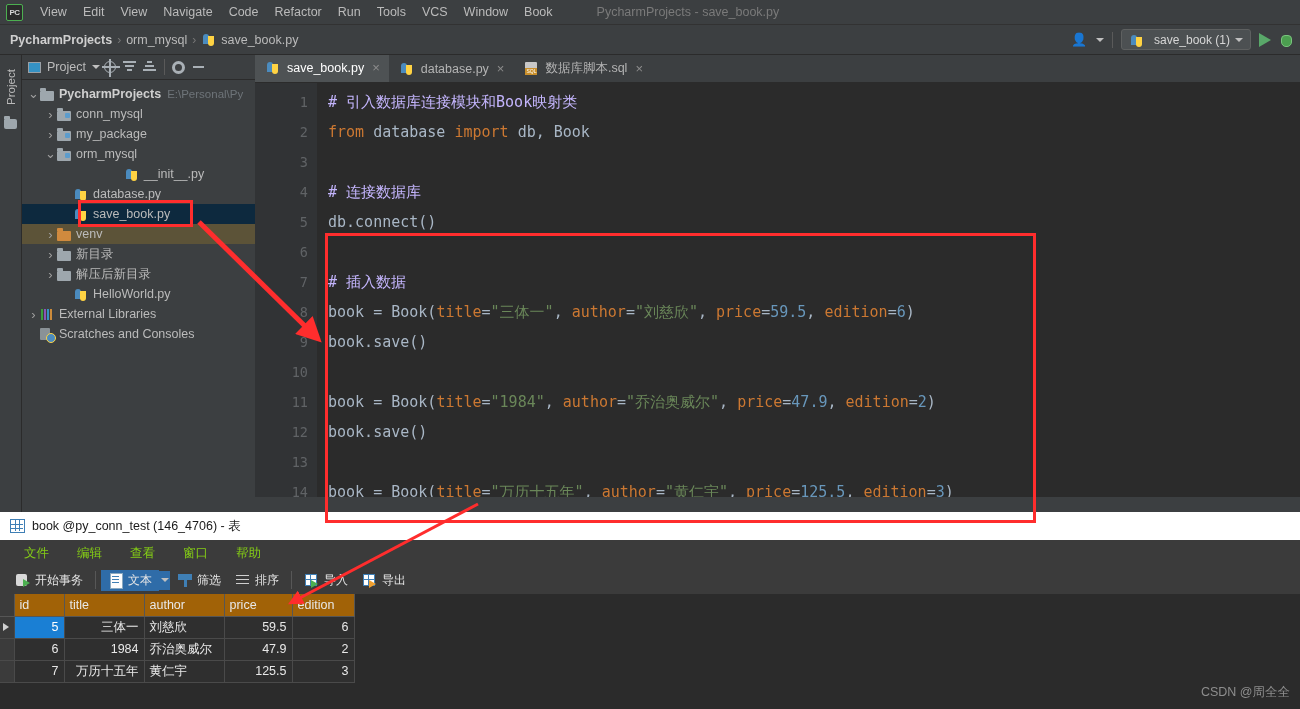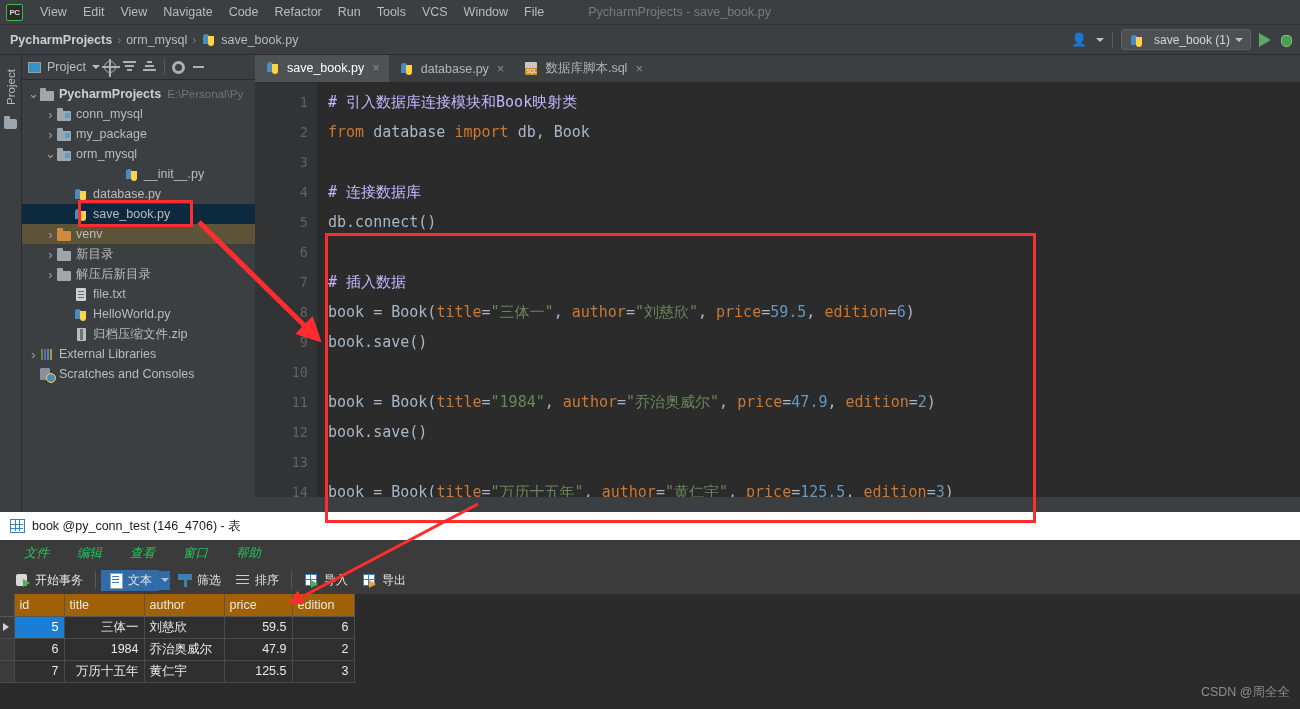--- a/index.html
+++ b/index.html
@@ -144,21 +144,21 @@
 
   
   .navicat{ position:absolute; left:0; top:512px; width:1300px; height:197px; }
   .nv-title{ position:absolute; left:0; top:0; width:1300px; height:28px; background:#ffffff; display:flex; align-items:center; padding-left:10px; gap:7px;}
   .nv-title-text{ color:#1a1a1a; font-size:12.5px; white-space:nowrap;}
   .grid-ic{ width:15px;height:14px; border:1.4px solid #3f7fb5; position:relative; background:#fff;}
   .grid-ic:before{content:"";position:absolute;left:0;top:4px;width:12.2px;height:1px;background:#3f7fb5;box-shadow:0 4px 0 #3f7fb5;}
   .grid-ic:after{content:"";position:absolute;left:4px;top:0;width:1px;height:11.2px;background:#3f7fb5;box-shadow:4px 0 0 #3f7fb5;}
 
   .nv-menu{ position:absolute; left:0; top:28px; width:1300px; height:26px; background:#3b3b3b; display:flex; align-items:center; padding-left:10px;}
-  .nv-menuitem{ color:#22c55e; font-size:12.5px; padding:3px 14px;font-style:italic;}
+  .nv-menuitem{ color:#84cc16; font-size:12.5px; padding:3px 14px;}
   .nv-toolbar{ position:absolute; left:0; top:54px; width:1300px; height:28px; background:#3b3b3b; display:flex; align-items:center; padding-left:8px; gap:0px;}
   .nv-tb{ display:flex; align-items:center; gap:4px; padding:2px 7px; color:#e6e6e6; font-size:12px; white-space:nowrap;}
   .nv-tb.active{ background:#2f6ca8; }
   .nv-sep{ width:1px; height:18px; background:#575757; margin:0 5px;}
   .ic16{width:16px;height:15px;position:relative;flex:0 0 16px;}
   .ic-trans:before{content:"";position:absolute;left:1px;top:1px;width:11px;height:12px;background:#d8d8d8;border-radius:2px;}
   .ic-trans:after{content:"";position:absolute;left:8px;top:6px;border-top:4px solid transparent;border-bottom:4px solid transparent;border-left:7px solid #4caf50;}
   .ic-text:before{content:"";position:absolute;left:2px;top:0px;width:11px;height:14px;background:#fdfdfd;border:1px solid #8aa9c0;}
   .ic-text:after{content:"";position:absolute;left:4px;top:3px;width:7px;height:1.2px;background:#3f7fb5;box-shadow:0 3px 0 #3f7fb5,0 6px 0 #3f7fb5;}
   .ic-filter:before{content:"";position:absolute;left:1px;top:1px;border-left:7px solid #3f7fb5;border-right:7px solid #3f7fb5;border-top:6px solid #3f7fb5;width:0;height:0;}
@@ -211,21 +211,21 @@
           <div class="menuitem">View</div>
           <div class="menuitem">Edit</div>
           <div class="menuitem">View</div>
           <div class="menuitem">Navigate</div>
           <div class="menuitem">Code</div>
           <div class="menuitem">Refactor</div>
           <div class="menuitem">Run</div>
           <div class="menuitem">Tools</div>
           <div class="menuitem">VCS</div>
           <div class="menuitem">Window</div>
-          <div class="menuitem">File</div>
+          <div class="menuitem">Book</div>
         </div>
       <div class="wintitle">PycharmProjects - save_book.py</div>
     </div>
 
     <div class="navbar">
       <div style="display:flex;align-items:center;padding-left:10px;" id="crumbs">
           <span class="crumb bold">PycharmProjects</span>
           <span class="crumb-sep">›</span>
           <span class="crumb">orm_mysql</span>
           <span class="crumb-sep">›</span>
@@ -334,32 +334,22 @@
             <span class="ic folder"></span>
             <span class="tname">新目录</span>
           </div>
           <div class="trow" style="padding-left: 23px;">
             <span class="arw" style="font-size: 13px;">›</span>
             <span class="ic folder"></span>
             <span class="tname">解压后新目录</span>
           </div>
           <div class="trow" style="padding-left: 40px;">
             <span class="arw"></span>
-            <span class="ic txt"></span>
-            <span class="tname">file.txt</span>
-          </div>
-          <div class="trow" style="padding-left: 40px;">
-            <span class="arw"></span>
             <span class="ic py"></span>
             <span class="tname">HelloWorld.py</span>
-          </div>
-          <div class="trow" style="padding-left: 40px;">
-            <span class="arw"></span>
-            <span class="ic zip"></span>
-            <span class="tname">归档压缩文件.zip</span>
           </div>
           <div class="trow" style="padding-left: 6px;">
             <span class="arw" style="font-size: 13px;">›</span>
             <span class="ic lib"></span>
             <span class="tname">External Libraries</span>
           </div>
           <div class="trow" style="padding-left: 6px;">
             <span class="arw"></span>
             <span class="ic scratch"></span>
             <span class="tname">Scratches and Consoles</span>

